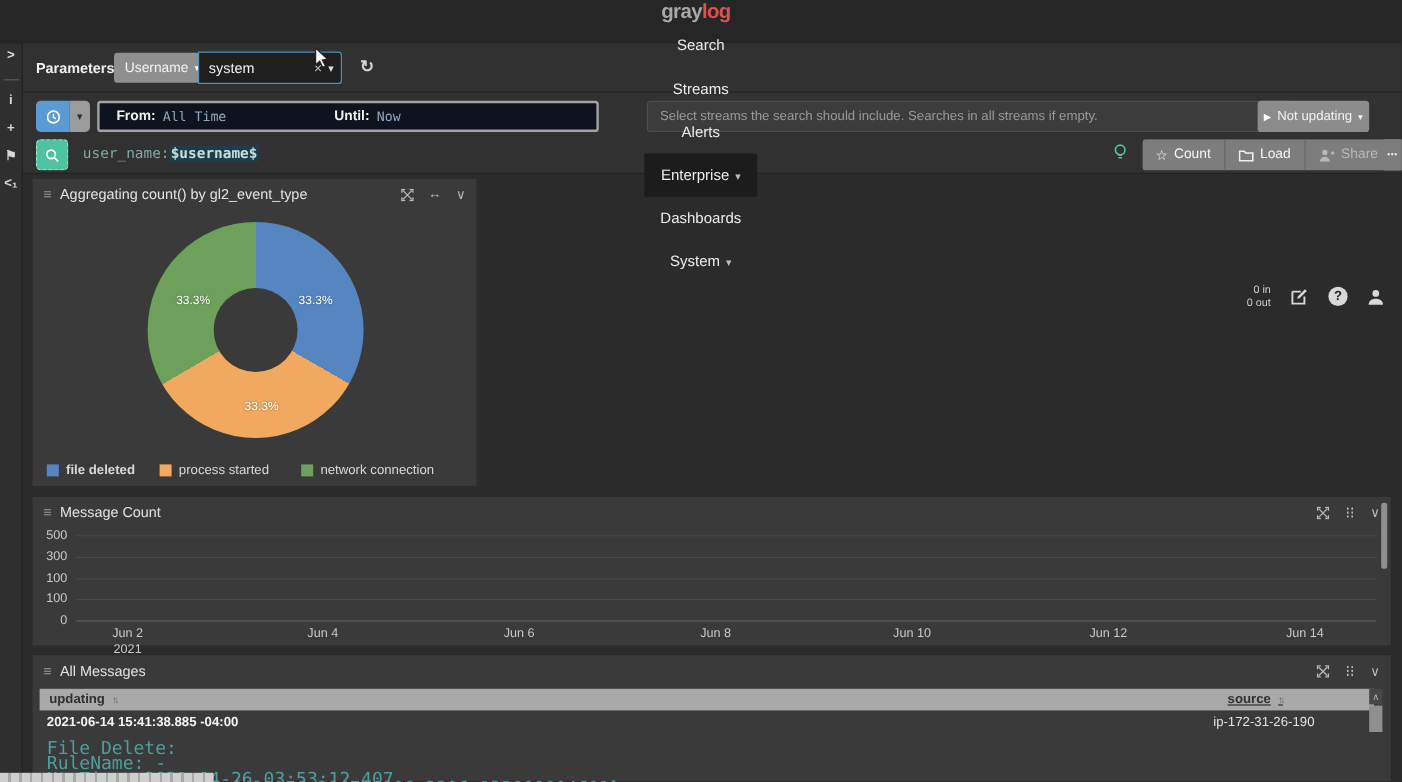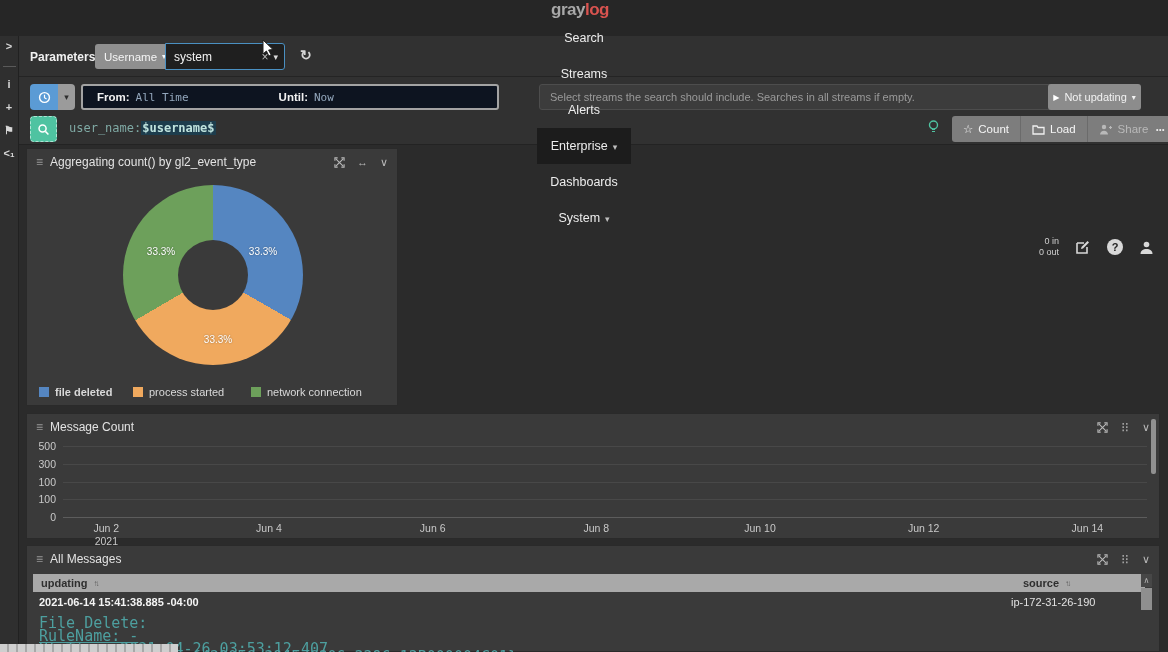--- a/index.html
+++ b/index.html
@@ -110,29 +110,29 @@
     font-size:10.5px; color:#c9c9c9; white-space:nowrap; }
   .xtick { position:absolute; top:76px; transform:translateX(-50%); font-size:10.5px; color:#c9c9c9;
     text-align:center; line-height:1.25; white-space:nowrap; }
   .mc-scroll { position:absolute; right:3px; top:5px; width:5px; height:55px; background:#909090; border-radius:2px; }
 
   
   .am-widget { left:26px; top:545px; width:1134px; height:107px; }
   .am-table-head { position:absolute; left:6px; top:28px; width:1112px; height:18px; background:#a9a9a9;
     display:flex; align-items:center; color:#2f2f2f; font-size:11px; font-weight:bold; }
   .th-timestamp { padding-left:8px; display:flex; align-items:center; gap:6px; }
-  .th-source { position:absolute; left:990px; display:flex; align-items:center; gap:6px; }
+  .th-source { position:absolute; left:990px; display:flex; align-items:center; gap:6px;text-decoration:underline; }
   .sort-icon { font-size:8px; letter-spacing:-2px; color:#5a5a5a; font-weight:normal; }
   .am-scroll-up { position:absolute; right:7px; top:28px; width:11px; height:13px; background:#474747;
     color:#b5b5b5; font-size:8px; display:flex; align-items:center; justify-content:center; }
   .am-scroll-thumb { position:absolute; right:7px; top:42px; width:11px; height:22px; background:#8f8f8f; }
   .row-timestamp { position:absolute; left:12px; top:50px; font-size:11px; font-weight:bold; color:#f4f4f4; }
   .row-source { position:absolute; left:984px; top:50px; font-size:11px; color:#e2e2e2; }
   .msg-line { position:absolute; left:12px; font-size:15px; color:#4d9f9f; }
-  .msg-line.m0 { top:68px; } .msg-line.m1 { top:81px;text-decoration:underline; } .msg-line.m2 { top:94px; }
+  .msg-line.m0 { top:68px; } .msg-line.m1 { top:81px; } .msg-line.m2 { top:94px; }
   .msg-line.m3 { top:102px; left:165px; }
 
   
   .status-strip { position:absolute; left:0; top:644px; width:178px; height:8px; z-index:7;
     background:repeating-linear-gradient(90deg,#cfcfcf 0 7px,#a8a8a8 7px 9px); }
   .cursor { position:absolute; left:262px; top:39px; z-index:9; }
 </style>
 </head>
 <body>
 

